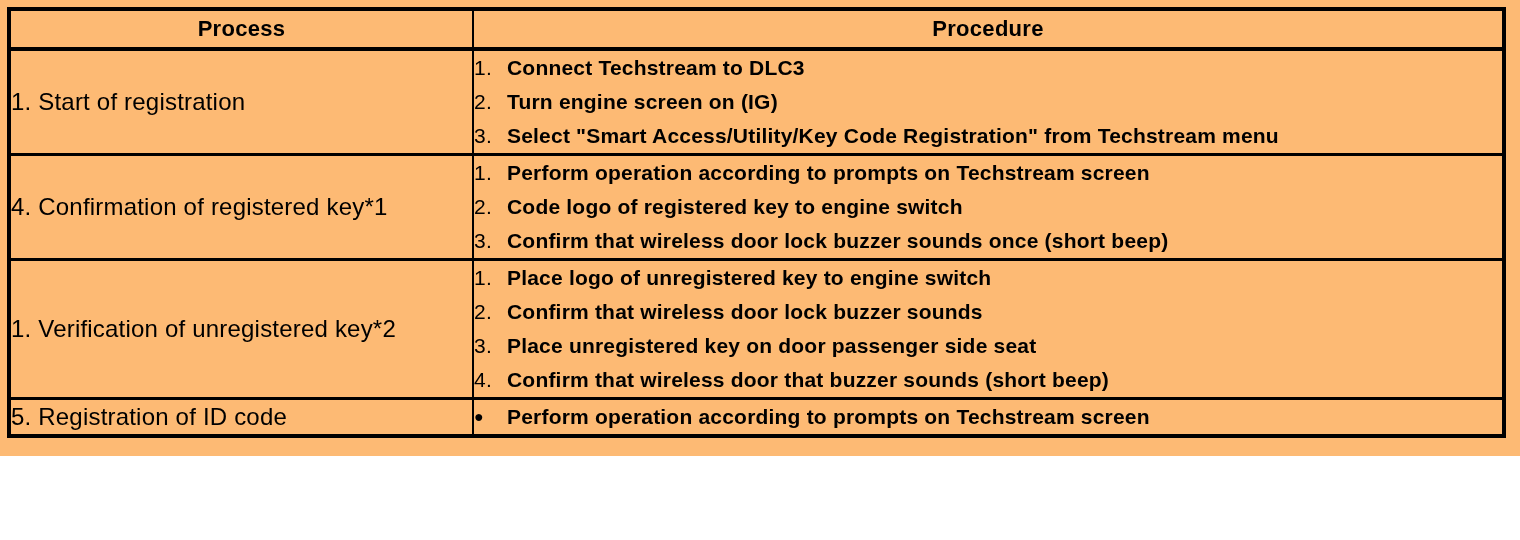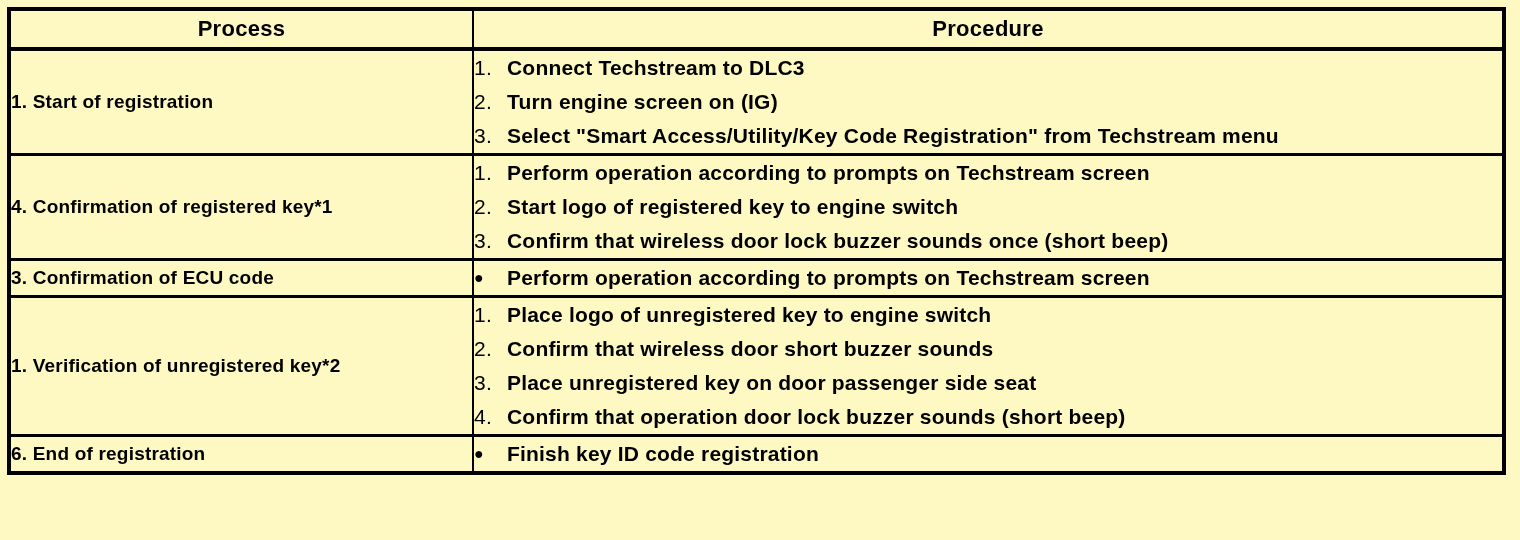--- a/index.html
+++ b/index.html
@@ -5,22 +5,22 @@
   html, body {
     margin: 0;
     padding: 0;
     background: #ffffff;
     color: #000000;
     font-family: "Liberation Sans", sans-serif;
   }
   .canvas {
     position: relative;
     width: 1520px;
-    height: 540px;
-    background: #fef9c3;
+    height: 456px;
+    background: #fdba74;
     overflow: hidden;
   }
   table.reg-table {
     position: absolute;
     left: 7px;
     top: 7px;
     width: 1499px;
     border-collapse: collapse;
     table-layout: fixed;
     border: 4px solid #000000;
@@ -44,24 +44,23 @@
   table.reg-table th.process-header,
   table.reg-table td.process-cell {
     border-right-width: 2px;
   }
   table.reg-table th.procedure-header,
   table.reg-table td.procedure-cell {
     border-left-width: 2px;
   }
   td.process-cell {
     vertical-align: middle;
-    font-size: 19px;
+    font-size: 24px;
     letter-spacing: 0.2px;
     padding: 2px 6px 2px 13px;
-    font-weight: bold;
   }
   td.procedure-cell {
     vertical-align: middle;
     font-size: 21px;
     letter-spacing: 0.2px;
     padding: 2px 8px 2px 11px;
   }
   .step {
     display: flex;
     align-items: center;
@@ -115,62 +114,53 @@
         </tr>
         <tr>
           <td class="process-cell">4. Confirmation of registered key*1</td>
           <td class="procedure-cell">
             <div class="step">
               <span class="step-marker">1.</span>
               <span class="step-text">Perform operation according to prompts on Techstream screen</span>
             </div>
             <div class="step">
               <span class="step-marker">2.</span>
-              <span class="step-text">Start logo of registered key to engine switch</span>
+              <span class="step-text">Code logo of registered key to engine switch</span>
             </div>
             <div class="step">
               <span class="step-marker">3.</span>
               <span class="step-text">Confirm that wireless door lock buzzer sounds once (short beep)</span>
-            </div>
-          </td>
-        </tr>
-        <tr>
-          <td class="process-cell">3. Confirmation of ECU code</td>
-          <td class="procedure-cell">
-            <div class="step">
-              <span class="step-marker bullet">●</span>
-              <span class="step-text">Perform operation according to prompts on Techstream screen</span>
             </div>
           </td>
         </tr>
         <tr>
           <td class="process-cell">1. Verification of unregistered key*2</td>
           <td class="procedure-cell">
             <div class="step">
               <span class="step-marker">1.</span>
               <span class="step-text">Place logo of unregistered key to engine switch</span>
             </div>
             <div class="step">
               <span class="step-marker">2.</span>
-              <span class="step-text">Confirm that wireless door short buzzer sounds</span>
+              <span class="step-text">Confirm that wireless door lock buzzer sounds</span>
             </div>
             <div class="step">
               <span class="step-marker">3.</span>
               <span class="step-text">Place unregistered key on door passenger side seat</span>
             </div>
             <div class="step">
               <span class="step-marker">4.</span>
-              <span class="step-text">Confirm that operation door lock buzzer sounds (short beep)</span>
+              <span class="step-text">Confirm that wireless door that buzzer sounds (short beep)</span>
             </div>
           </td>
         </tr>
         <tr>
-          <td class="process-cell">6. End of registration</td>
+          <td class="process-cell">5. Registration of ID code</td>
           <td class="procedure-cell">
             <div class="step">
               <span class="step-marker bullet">●</span>
-              <span class="step-text">Finish key ID code registration</span>
+              <span class="step-text">Perform operation according to prompts on Techstream screen</span>
             </div>
           </td>
         </tr>
       </tbody>
   </table>
 </div>
 
 </body></html>

